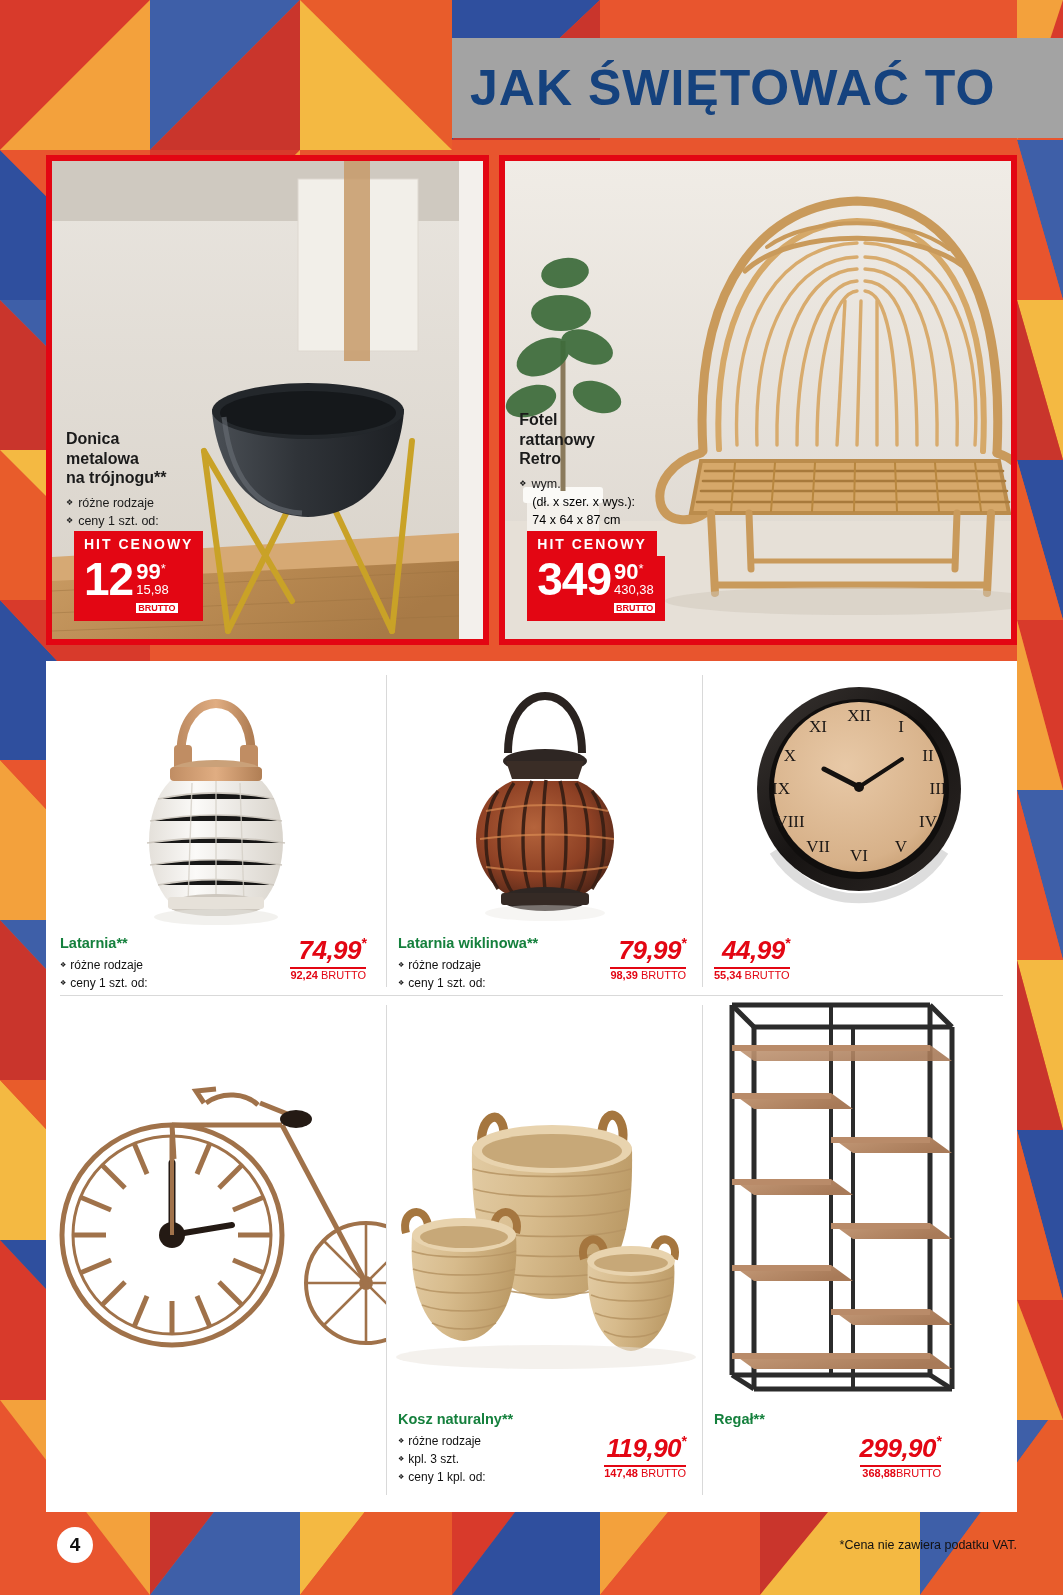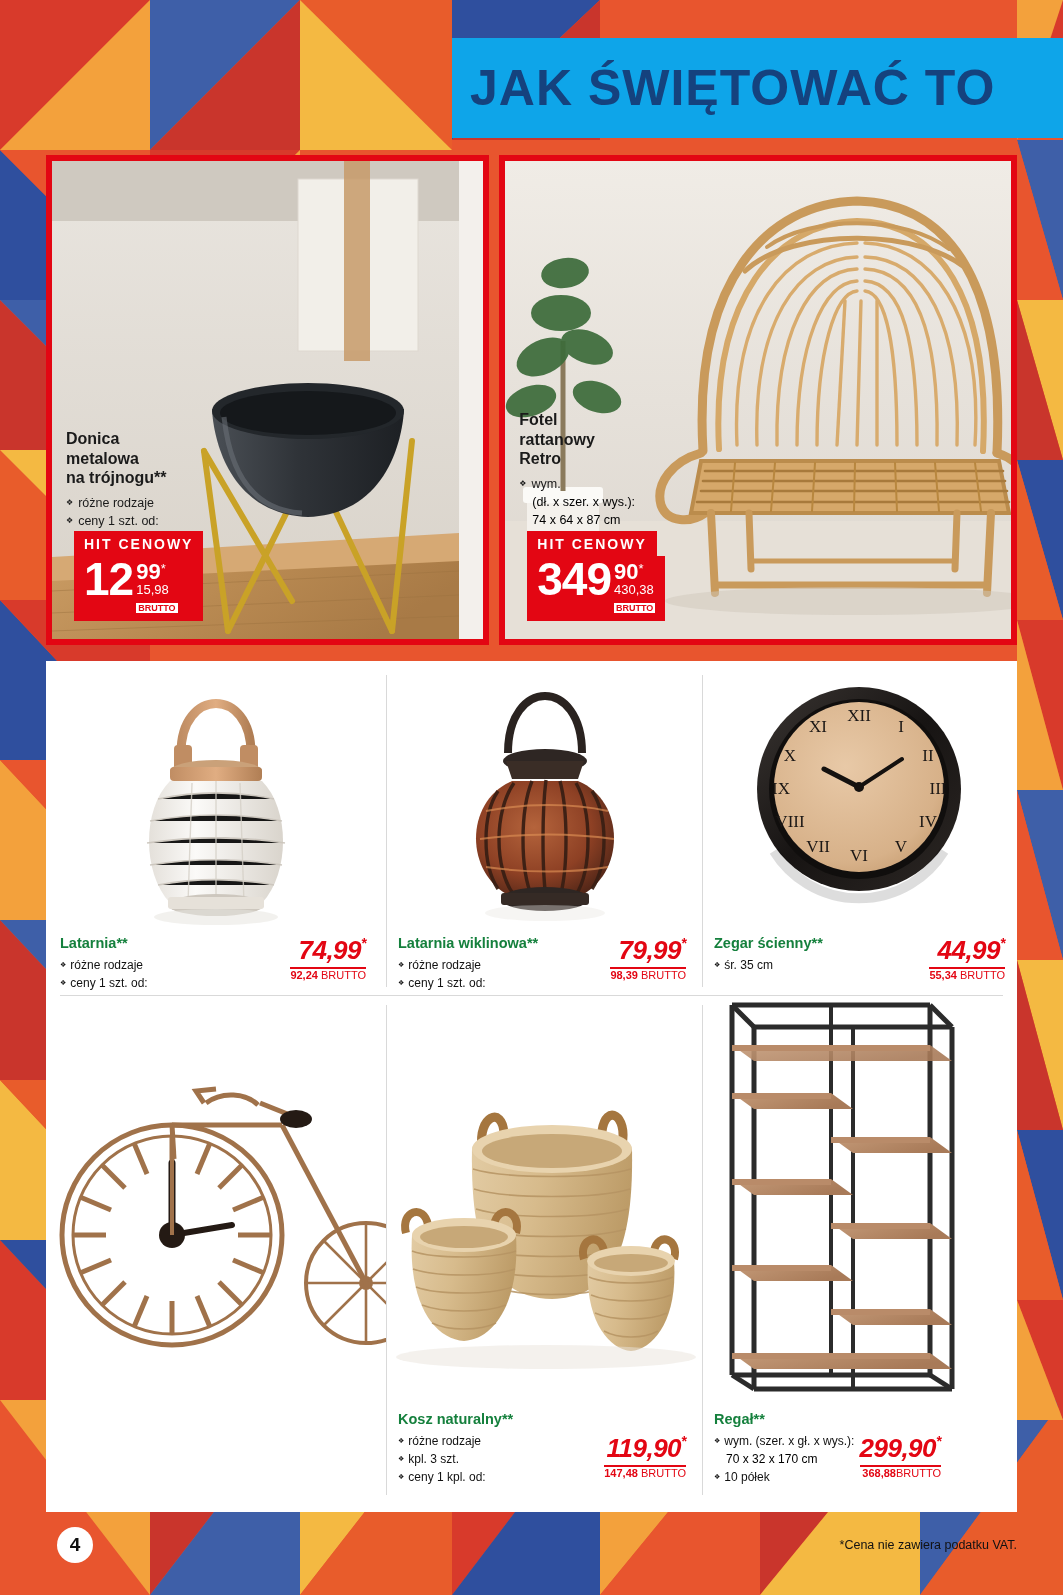--- a/index.html
+++ b/index.html
@@ -16,21 +16,21 @@
     position: absolute; inset: 0;
     background: #E8552E;
     overflow: hidden;
   }
 
   
   .header-band {
     position: absolute;
     left: 452px; top: 38px;
     width: 611px; height: 100px;
-    background: #0ea5e9;
+    background: #a3a3a3;
     display: flex;
     align-items: center;
     padding-left: 18px;
   }
   .header-title {
     color: #15427E;
     font-weight: bold;
     font-size: 50px;
     letter-spacing: 1px;
     white-space: nowrap;
@@ -532,26 +532,20 @@
             <text x="88" y="100">X</text>
             <text x="116" y="71">XI</text>
           </g>
           <line x1="157" y1="126" x2="122" y2="108" stroke="#14110f" stroke-width="5" stroke-linecap="round"></line>
           <line x1="157" y1="126" x2="200" y2="98" stroke="#14110f" stroke-width="4" stroke-linecap="round"></line>
           <circle cx="157" cy="126" r="5" fill="#14110f"></circle>
           <path d="M72 190 A100 100 0 0 0 242 190" stroke="#00000022" stroke-width="10" fill="none"></path>
         </svg>
       </div>
       <div class="caption" style="padding:6px 12px 0 12px;">
-        <div class="cap-left">
-          <div class="cap-name">Zegar ścienny**</div>
-          <div class="cap-bullets">
-            <div class="cap-b">śr. 35 cm</div>
-          </div>
-        </div>
         <div class="cap-price">
           <div><span class="pval">44,99</span><span class="pstar pval">*</span></div>
           <div class="pline"></div>
           <div class="pgross"><span>55,34</span> <span class="lbl">BRUTTO</span></div>
         </div>
       </div>
     </div>
   </div>
 
   <div class="divider" style="left:14px; top:334px; width:943px; height:1px;"></div>
@@ -742,25 +736,20 @@
             <rect x="30" y="356" width="198" height="6" fill="#b98b69"></rect>
 
             <polygon points="30,48 228,48 250,64 52,64" fill="url(#shelfw)" opacity="0.9"></polygon>
             <rect x="30" y="48" width="198" height="6" fill="#b98b69"></rect>
           </g>
         </svg>
       </div>
       <div class="caption" style="padding:4px 12px 0 12px;">
         <div class="cap-left">
           <div class="cap-name">Regał**</div>
-          <div class="cap-bullets">
-            <div class="cap-b">wym. (szer. x gł. x wys.):</div>
-            <div style="font-size:12px;padding-left:12px;line-height:1.5;">70 x 32 x 170 cm</div>
-            <div class="cap-b">10 półek</div>
-          </div>
         </div>
         <div class="cap-price" style="padding-top:22px;">
           <div><span class="pval">299,90</span><span class="pstar pval">*</span></div>
           <div class="pline"></div>
           <div class="pgross"><span>368,88</span><span class="lbl">BRUTTO</span></div>
         </div>
       </div>
     </div>
   </div>
 

